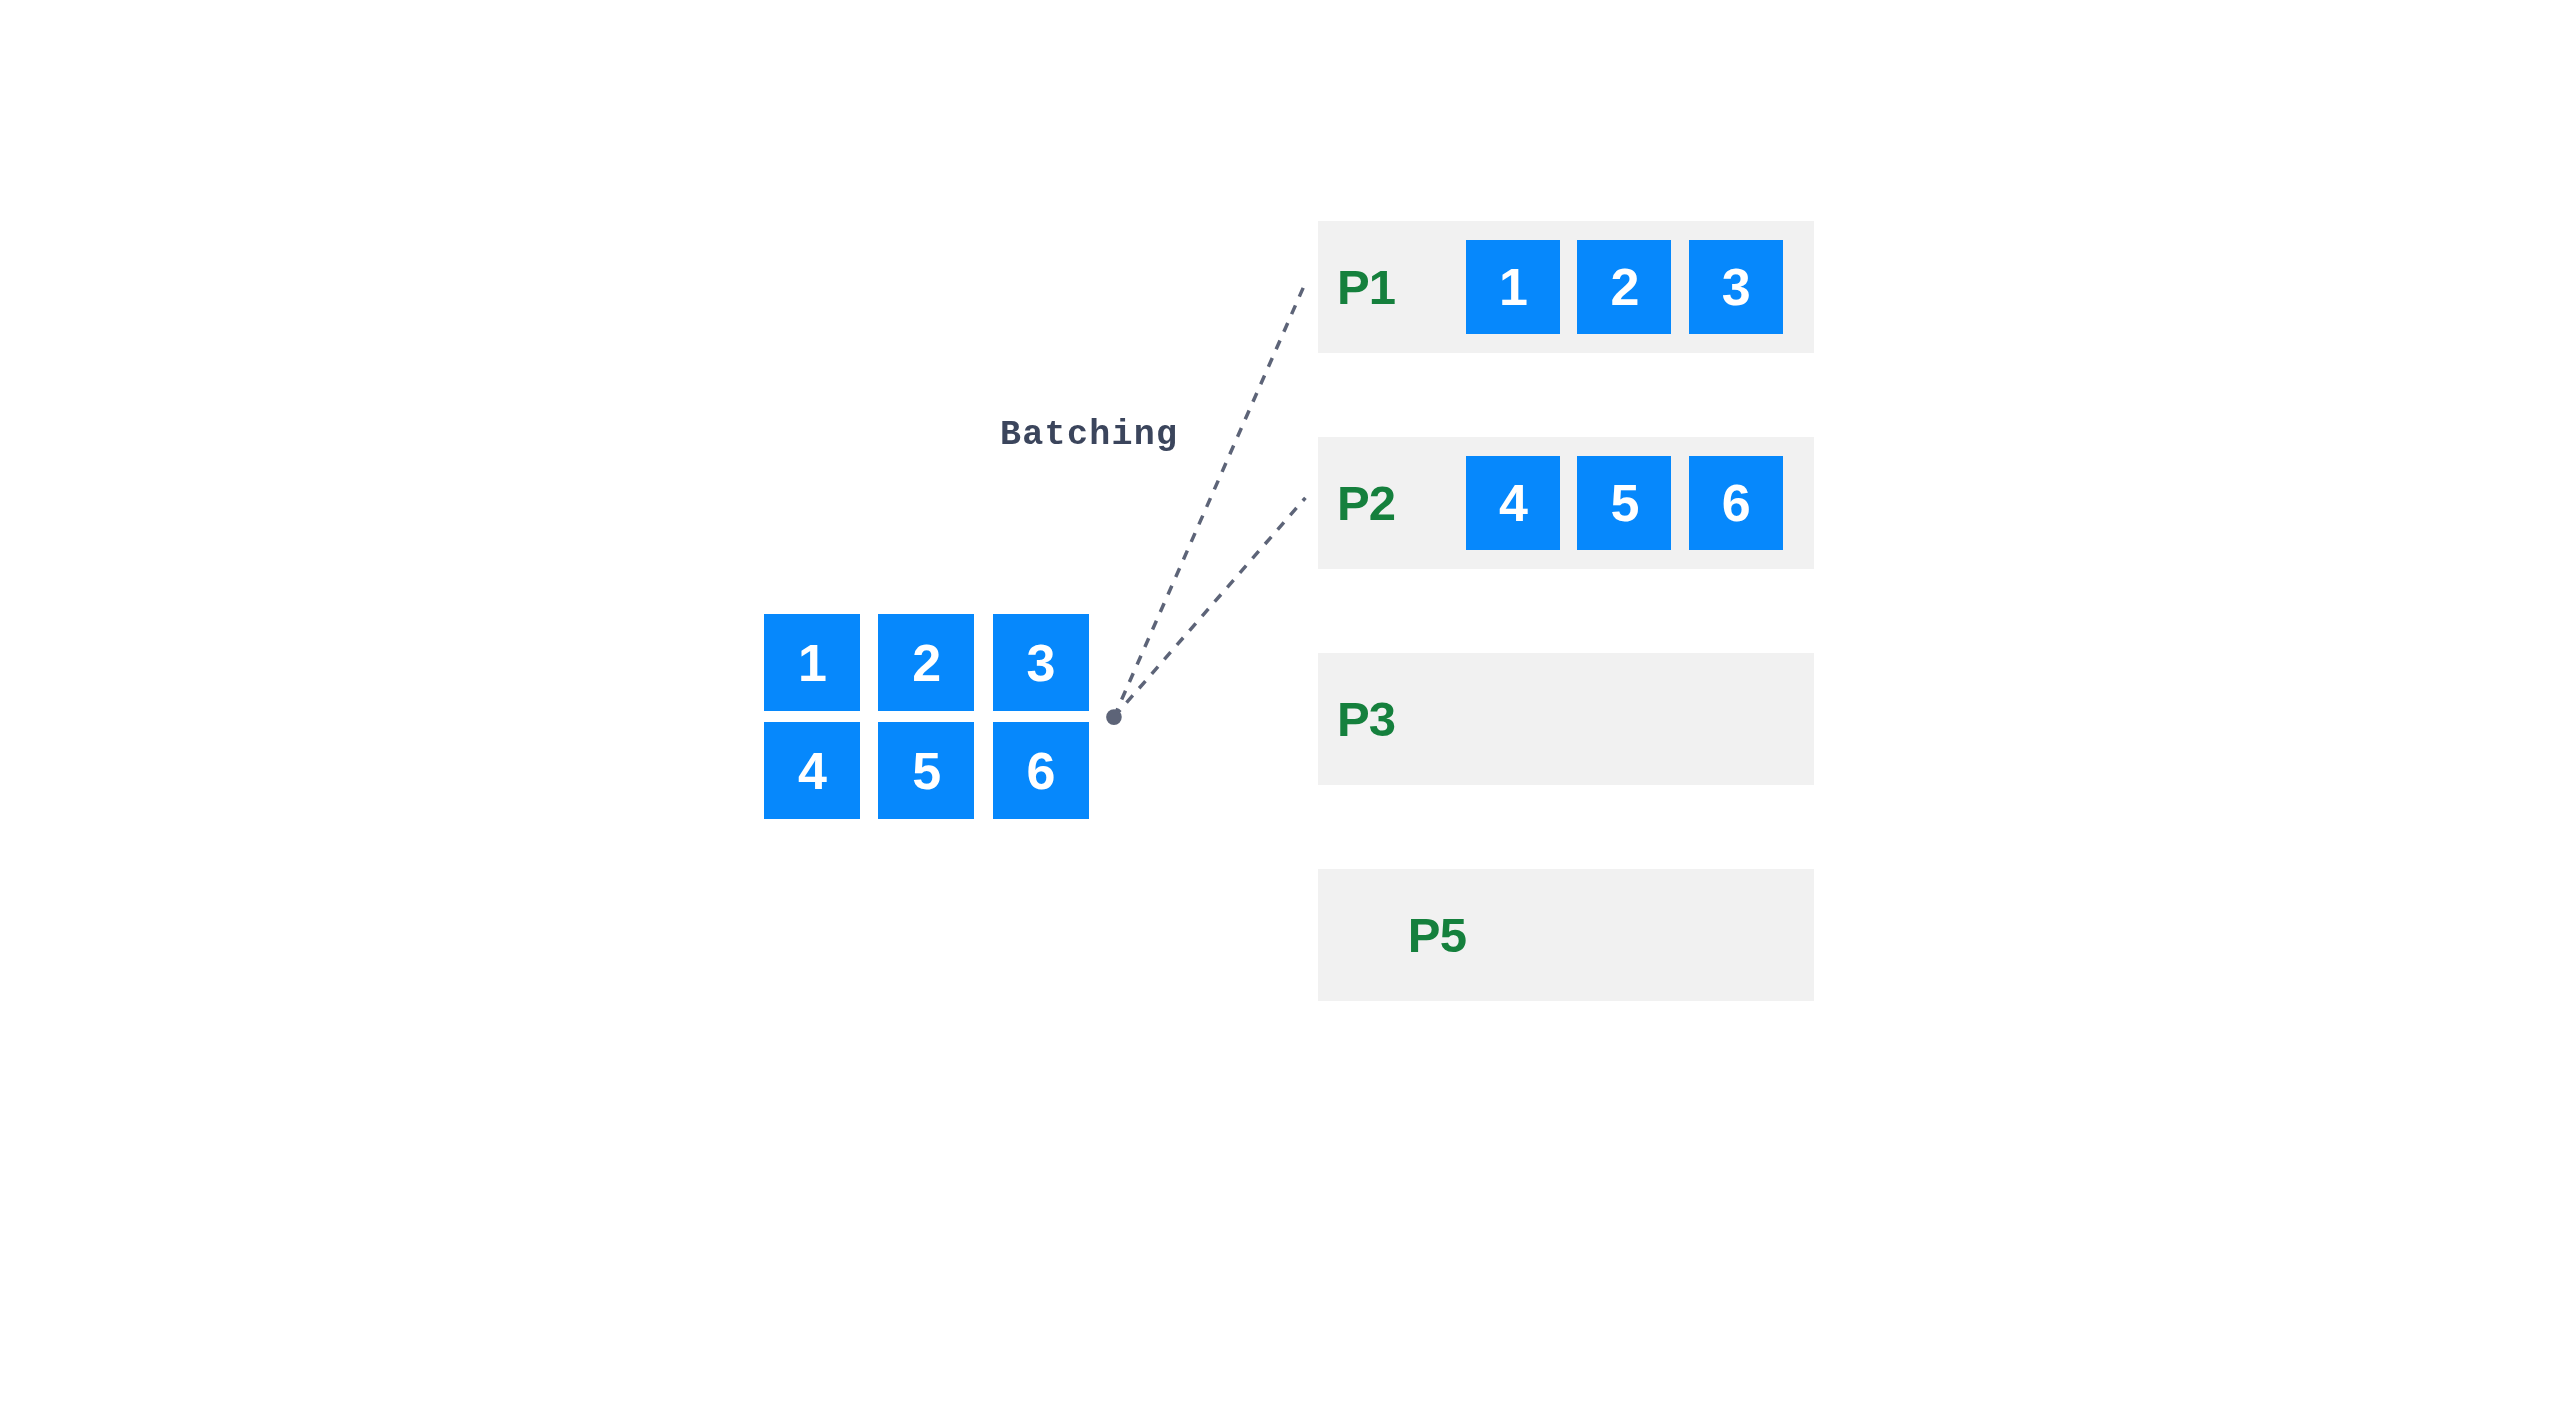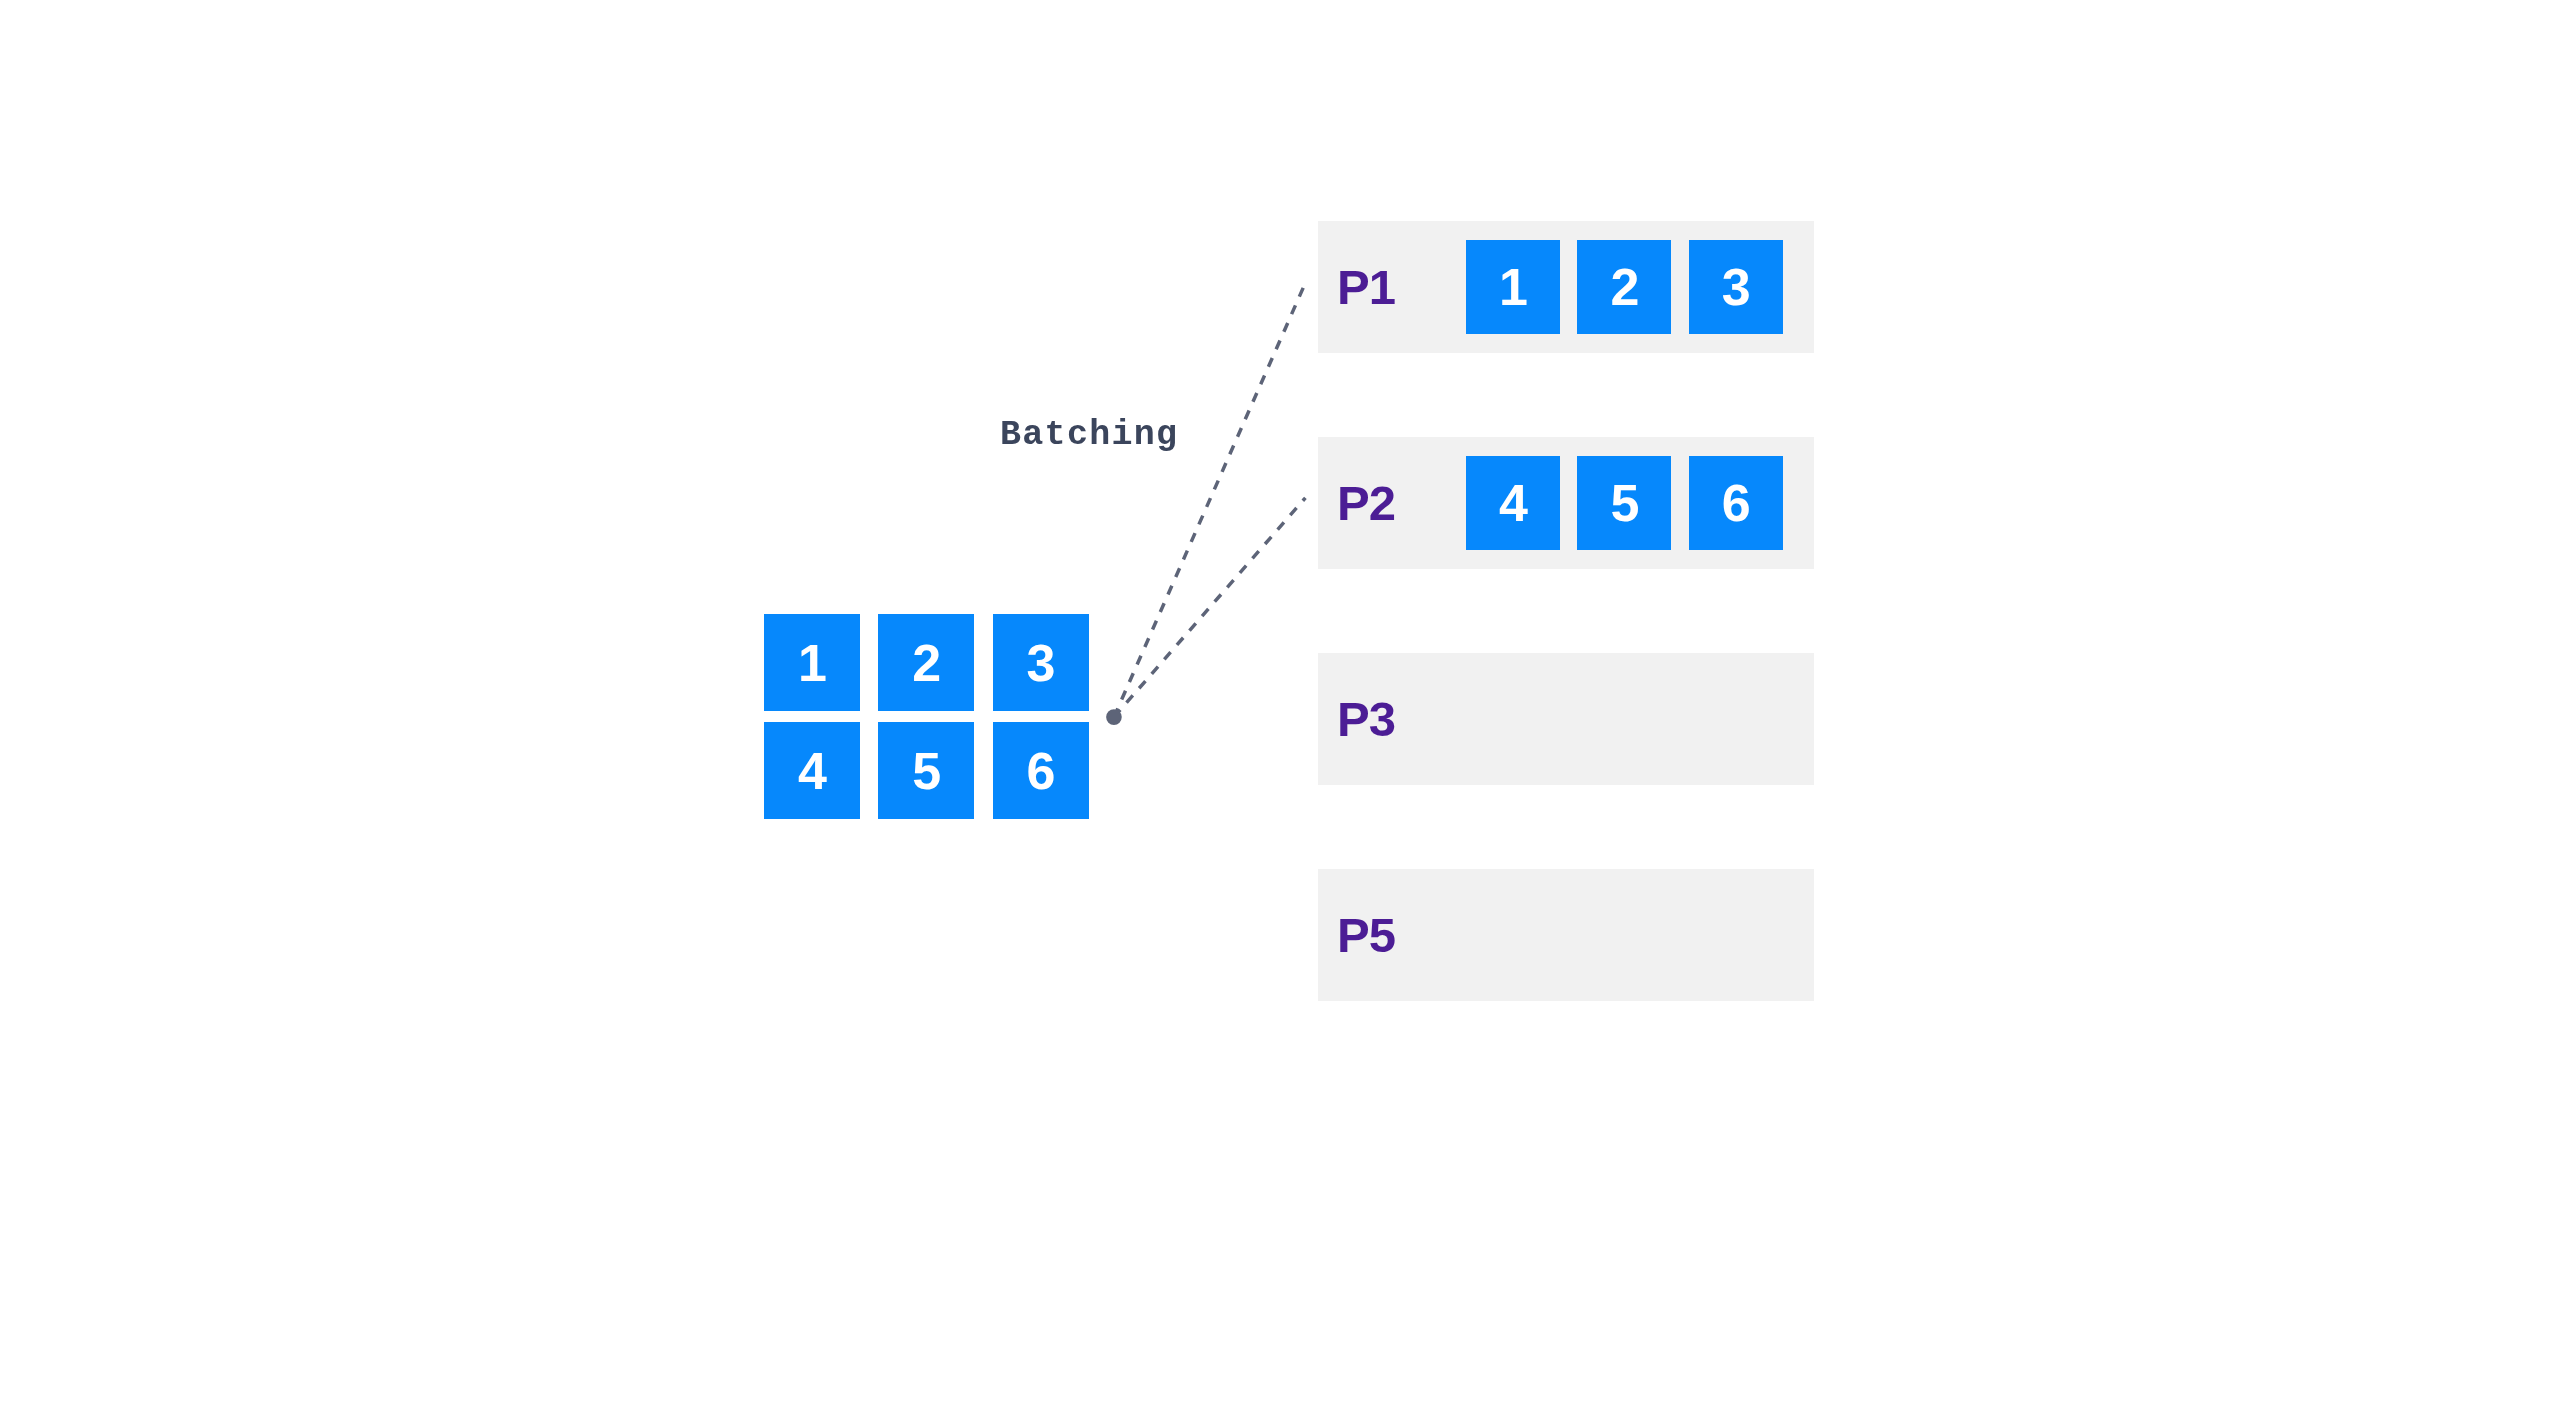--- a/index.html
+++ b/index.html
@@ -82,27 +82,28 @@
     height: 132px;
     margin-bottom: 84px;
     background: #f1f1f1;
     display: flex;
     align-items: center;
     padding-left: 19px;
     box-sizing: border-box;
   }
   .partition-row:last-child {
     margin-bottom: 0;
+    text-align: right;
   }
 
   .partition-label {
     font-family: "Liberation Sans", sans-serif;
     font-size: 49px;
     font-weight: 700;
-    color: #4c1d95;
+    color: #15803d;
     line-height: 1;
     letter-spacing: -0.9px;
     width: 129px;
     flex: 0 0 auto;
   }
 
   .partition-tiles {
     display: flex;
     gap: 17.4px;
   }

